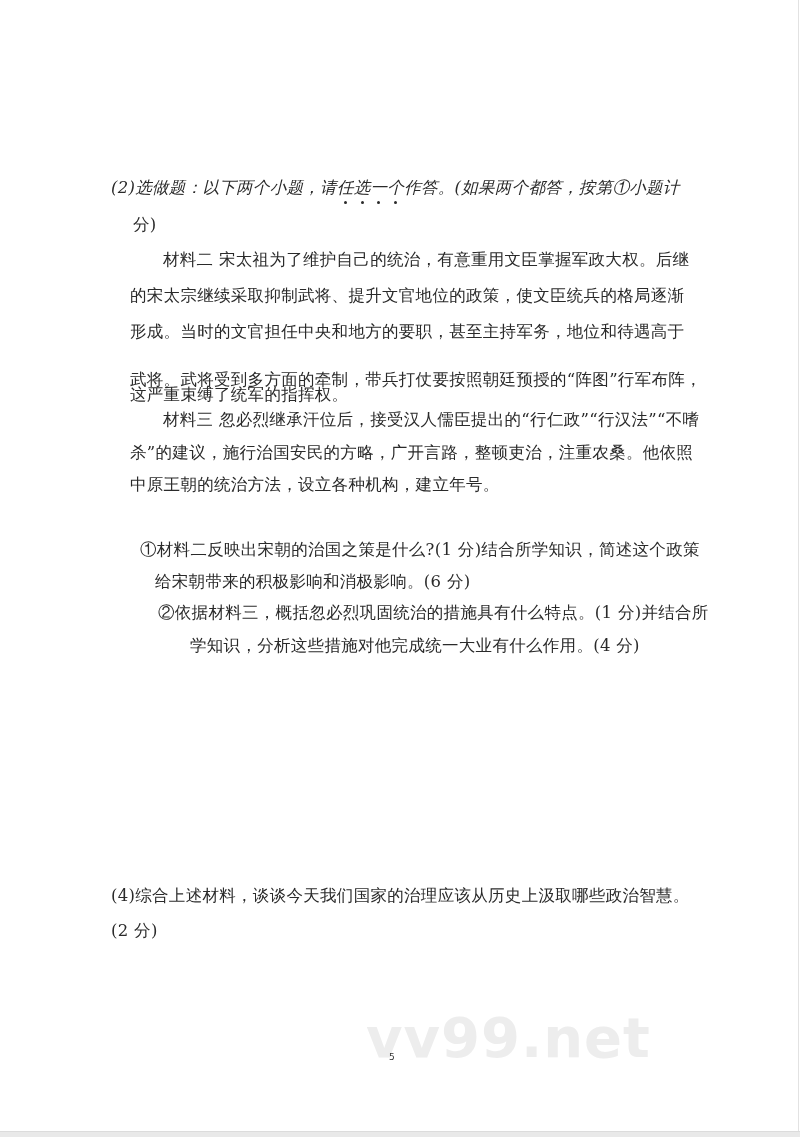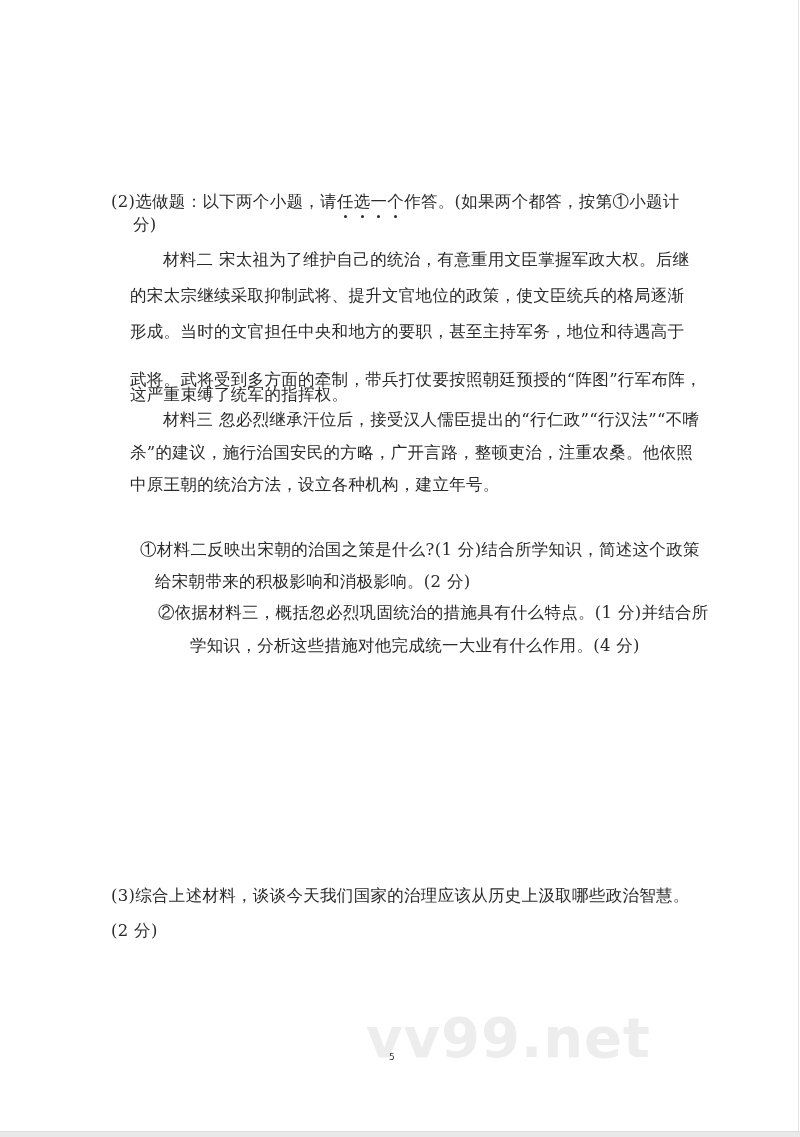--- a/index.html
+++ b/index.html
@@ -74,48 +74,48 @@
       font-family: "DejaVu Sans", "Liberation Sans", sans-serif;
       font-size: 9px;
       color: #333333;
     }
   </style>
 </head>
 <body>
 
 <div class="page">
 
-  <div class="line" style="left:111px; top:192px;">
+  <div class="line" style="left:111px; top:178px;font-style:italic;">
     <span>(2)选做题：以下两个小题，请</span><span class="emph">任</span><span class="emph">选</span><span class="emph">一</span><span class="emph">个</span><span>作答。(如果两个都答，按第①小题计</span>
   </div>
   <div class="line" style="left:133px; top:215px;">分)</div>
 
   <div>
     <div class="line" style="left:163px; top:250px;">材料二  宋太祖为了维护自己的统治，有意重用文臣掌握军政大权。后继</div>
     <div class="line" style="left:130px; top:286px;">的宋太宗继续采取抑制武将、提升文官地位的政策，使文臣统兵的格局逐渐</div>
     <div class="line" style="left:130px; top:322px;">形成。当时的文官担任中央和地方的要职，甚至主持军务，地位和待遇高于</div>
     <div class="line" style="left:130px; top:370px;">武将。武将受到多方面的牵制，带兵打仗要按照朝廷预授的“阵图”行军布阵，</div>
     <div class="line" style="left:130px; top:385px;">这严重束缚了统军的指挥权。</div>
   </div>
 
   <div>
     <div class="line" style="left:163px; top:410px;">材料三  忽必烈继承汗位后，接受汉人儒臣提出的“行仁政”“行汉法”“不嗜</div>
     <div class="line" style="left:130px; top:443px;text-align:center;">杀”的建议，施行治国安民的方略，广开言路，整顿吏治，注重农桑。他依照</div>
     <div class="line" style="left:130px; top:475px;">中原王朝的统治方法，设立各种机构，建立年号。</div>
   </div>
 
   <div>
     <div class="line" style="left:140px; top:540px;">①材料二反映出宋朝的治国之策是什么?(1 分)结合所学知识，简述这个政策</div>
-    <div class="line" style="left:155px; top:572px;">给宋朝带来的积极影响和消极影响。(2 分)</div>
+    <div class="line" style="left:155px; top:572px;">给宋朝带来的积极影响和消极影响。(6 分)</div>
   </div>
   <div>
     <div class="line" style="left:158px; top:603px;">②依据材料三，概括忽必烈巩固统治的措施具有什么特点。(1 分)并结合所</div>
     <div class="line" style="left:162px; top:636px;margin-left:28px;">学知识，分析这些措施对他完成统一大业有什么作用。(4 分)</div>
   </div>
 
-  <div class="line" style="left:111px; top:886px;">(3)综合上述材料，谈谈今天我们国家的治理应该从历史上汲取哪些政治智慧。</div>
+  <div class="line" style="left:111px; top:886px;">(4)综合上述材料，谈谈今天我们国家的治理应该从历史上汲取哪些政治智慧。</div>
   <div class="line" style="left:111px; top:921px;">(2 分)</div>
 
   <div class="watermark">vv99.net</div>
   <div class="page-number">5</div>
 </div>
 
 <div class="page-bottom-edge"></div>
 
 </body></html>

